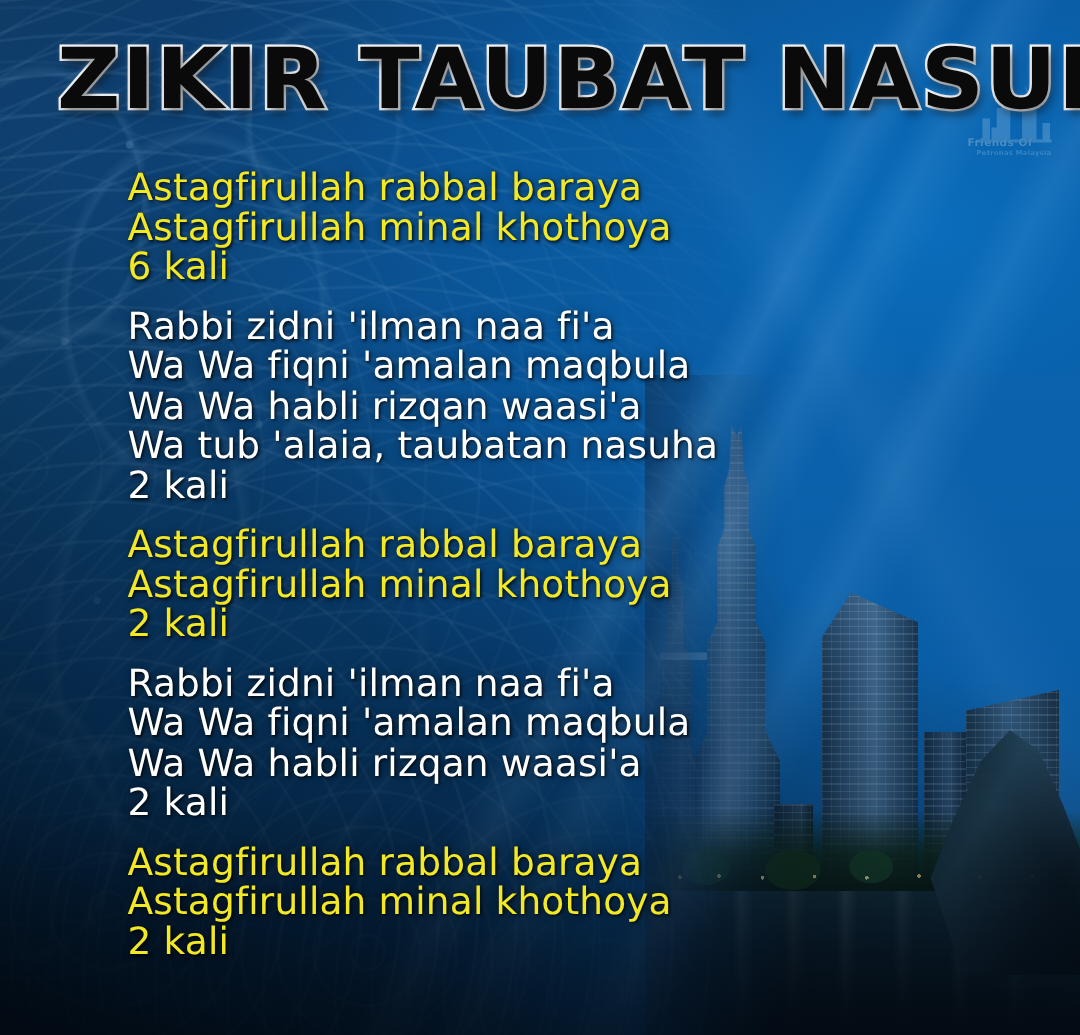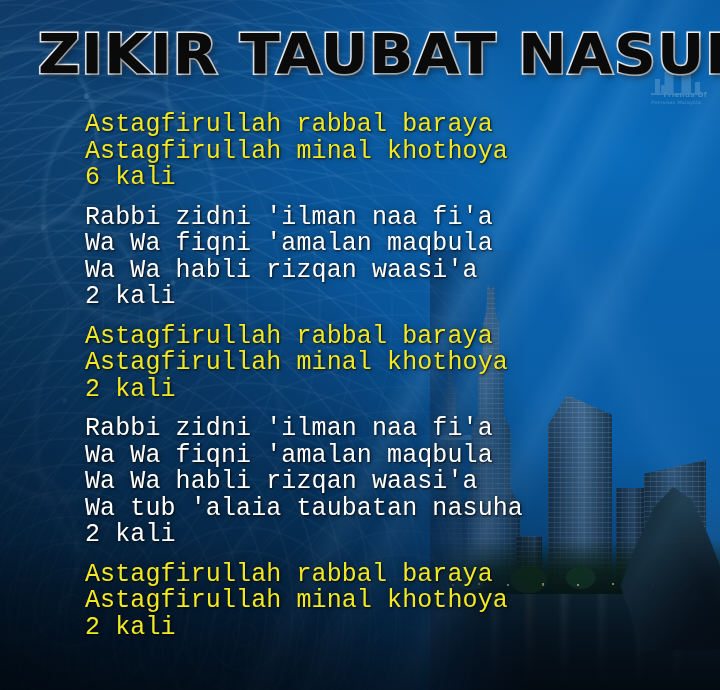--- a/index.html
+++ b/index.html
@@ -182,21 +182,21 @@
       linear-gradient(0deg, rgba(2,8,16,.55) 0%, rgba(0,0,0,0) 22%);
   }
 
   
   .watermark{
     position:absolute;left:645px;top:55px;width:62px;height:52px;
     opacity:.30;
   }
   .wm-txt{
     position:absolute;left:0;bottom:8px;width:100%;
-    text-align:right;color:#cfe3f4;
+    text-align:left;color:#cfe3f4;
     font-size:7px;font-weight:700;letter-spacing:.3px;line-height:8px;
     text-shadow:0 0 1px rgba(0,0,0,.5);
   }
   .wm-sub{
     position:absolute;left:0;bottom:1px;width:100%;
     text-align:center;color:#9ec1dd;
     font-size:4.5px;font-weight:600;letter-spacing:.2px;line-height:6px;
   }
 
   
@@ -214,21 +214,21 @@
     text-shadow:
        0 0 4px rgba(255,255,255,.35),
        2px 3px 6px rgba(0,0,0,.55);
     white-space:nowrap;
   }
 
   
   .blocks{
     position:absolute;left:85px;top:112px;width:470px;
   }
-  .block{margin:0 0 13px 0;font-family:Liberation Mono, monospace;}
+  .block{margin:0 0 13px 0;}
   .block:last-child{margin-bottom:0;}
   .line{
     font-size:25px;
     line-height:26.5px;
     font-weight:500;
     white-space:nowrap;
     letter-spacing:.1px;
   }
   .yellow .line{
     color:#f2e824;
@@ -303,32 +303,32 @@
   <div class="blocks" id="blocks">
       <div class="block yellow">
         <div class="line">Astagfirullah rabbal baraya</div>
         <div class="line">Astagfirullah minal khothoya</div>
         <div class="line">6 kali</div>
       </div>
       <div class="block white">
         <div class="line">Rabbi zidni 'ilman naa fi'a</div>
         <div class="line">Wa Wa fiqni 'amalan maqbula</div>
         <div class="line">Wa Wa habli rizqan waasi'a</div>
+        <div class="line">Wa tub 'alaia, taubatan nasuha</div>
         <div class="line">2 kali</div>
       </div>
       <div class="block yellow">
         <div class="line">Astagfirullah rabbal baraya</div>
         <div class="line">Astagfirullah minal khothoya</div>
         <div class="line">2 kali</div>
       </div>
       <div class="block white">
         <div class="line">Rabbi zidni 'ilman naa fi'a</div>
         <div class="line">Wa Wa fiqni 'amalan maqbula</div>
         <div class="line">Wa Wa habli rizqan waasi'a</div>
-        <div class="line">Wa tub 'alaia taubatan nasuha</div>
         <div class="line">2 kali</div>
       </div>
       <div class="block yellow">
         <div class="line">Astagfirullah rabbal baraya</div>
         <div class="line">Astagfirullah minal khothoya</div>
         <div class="line">2 kali</div>
       </div>
     </div>
 
 </div>

